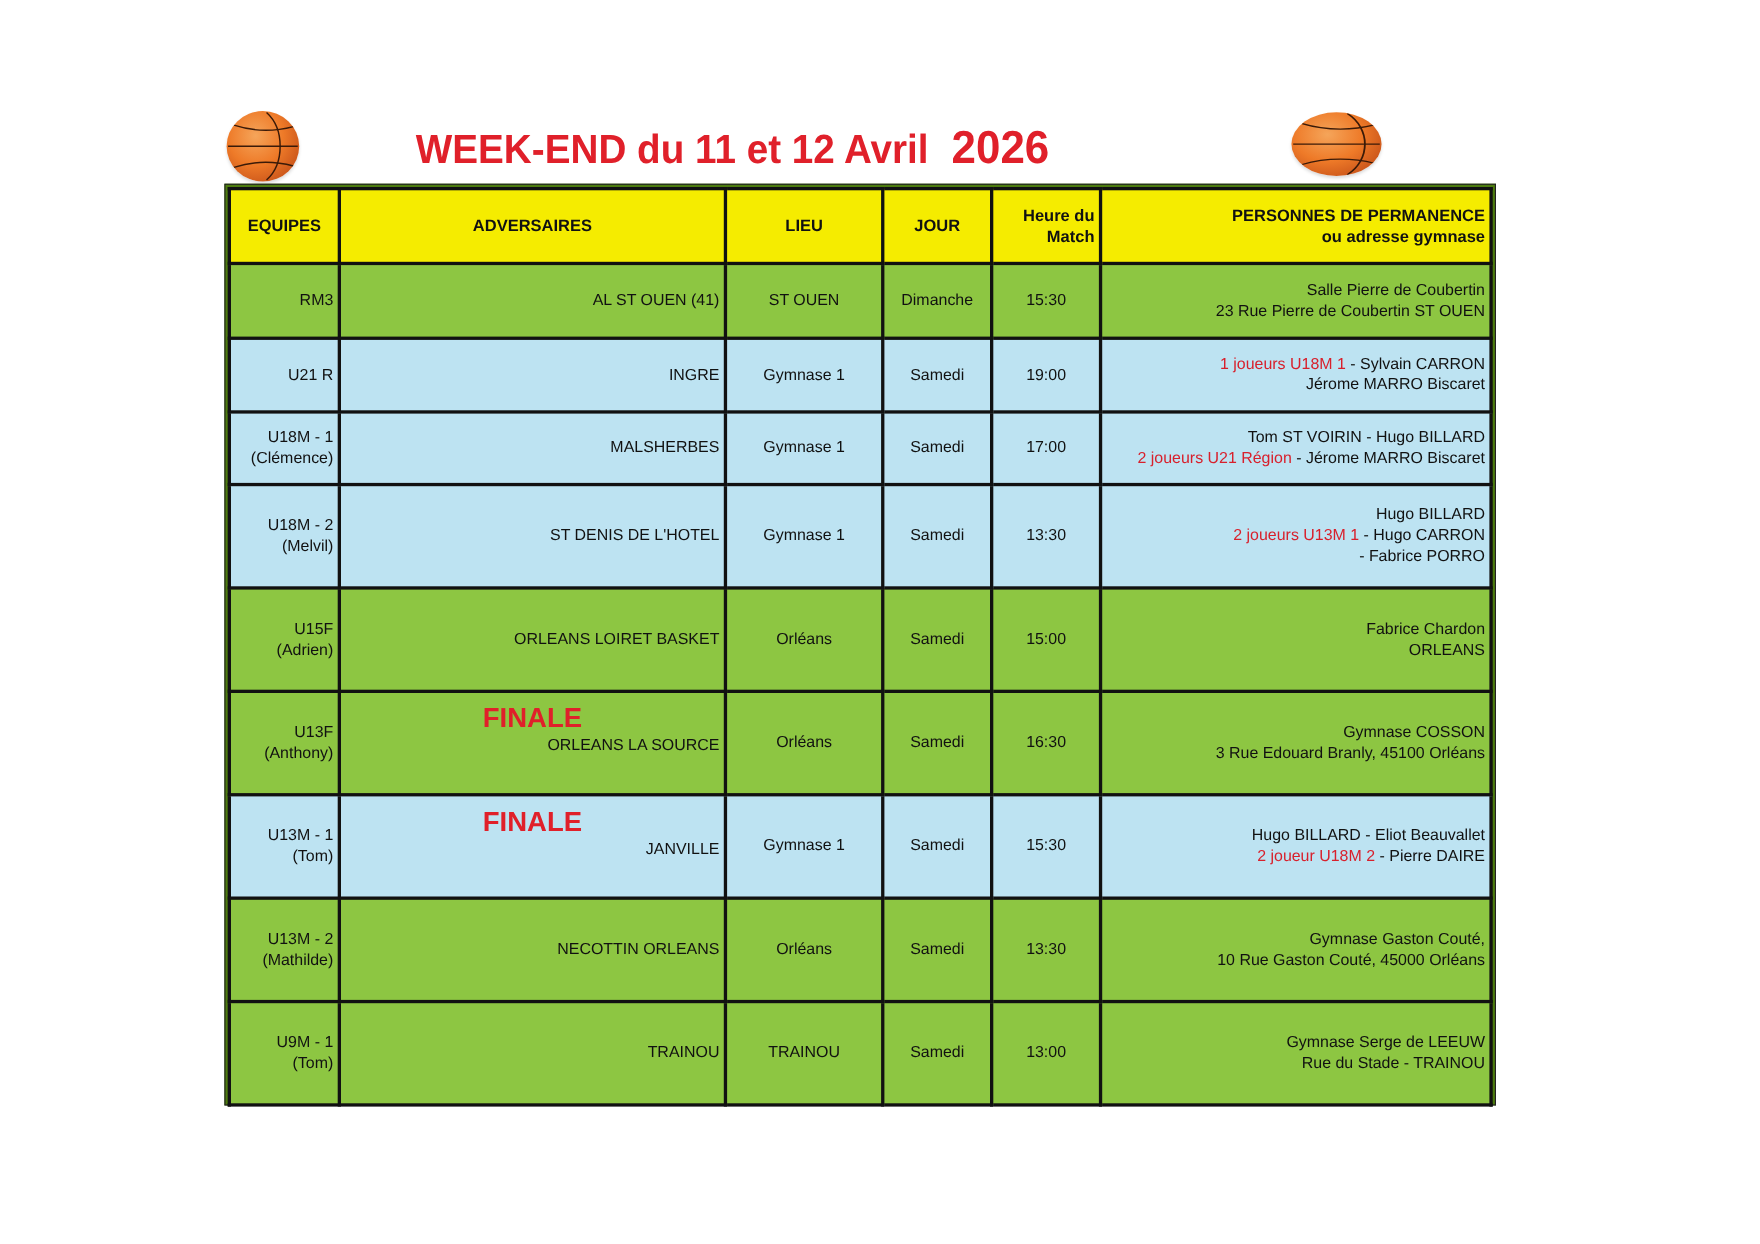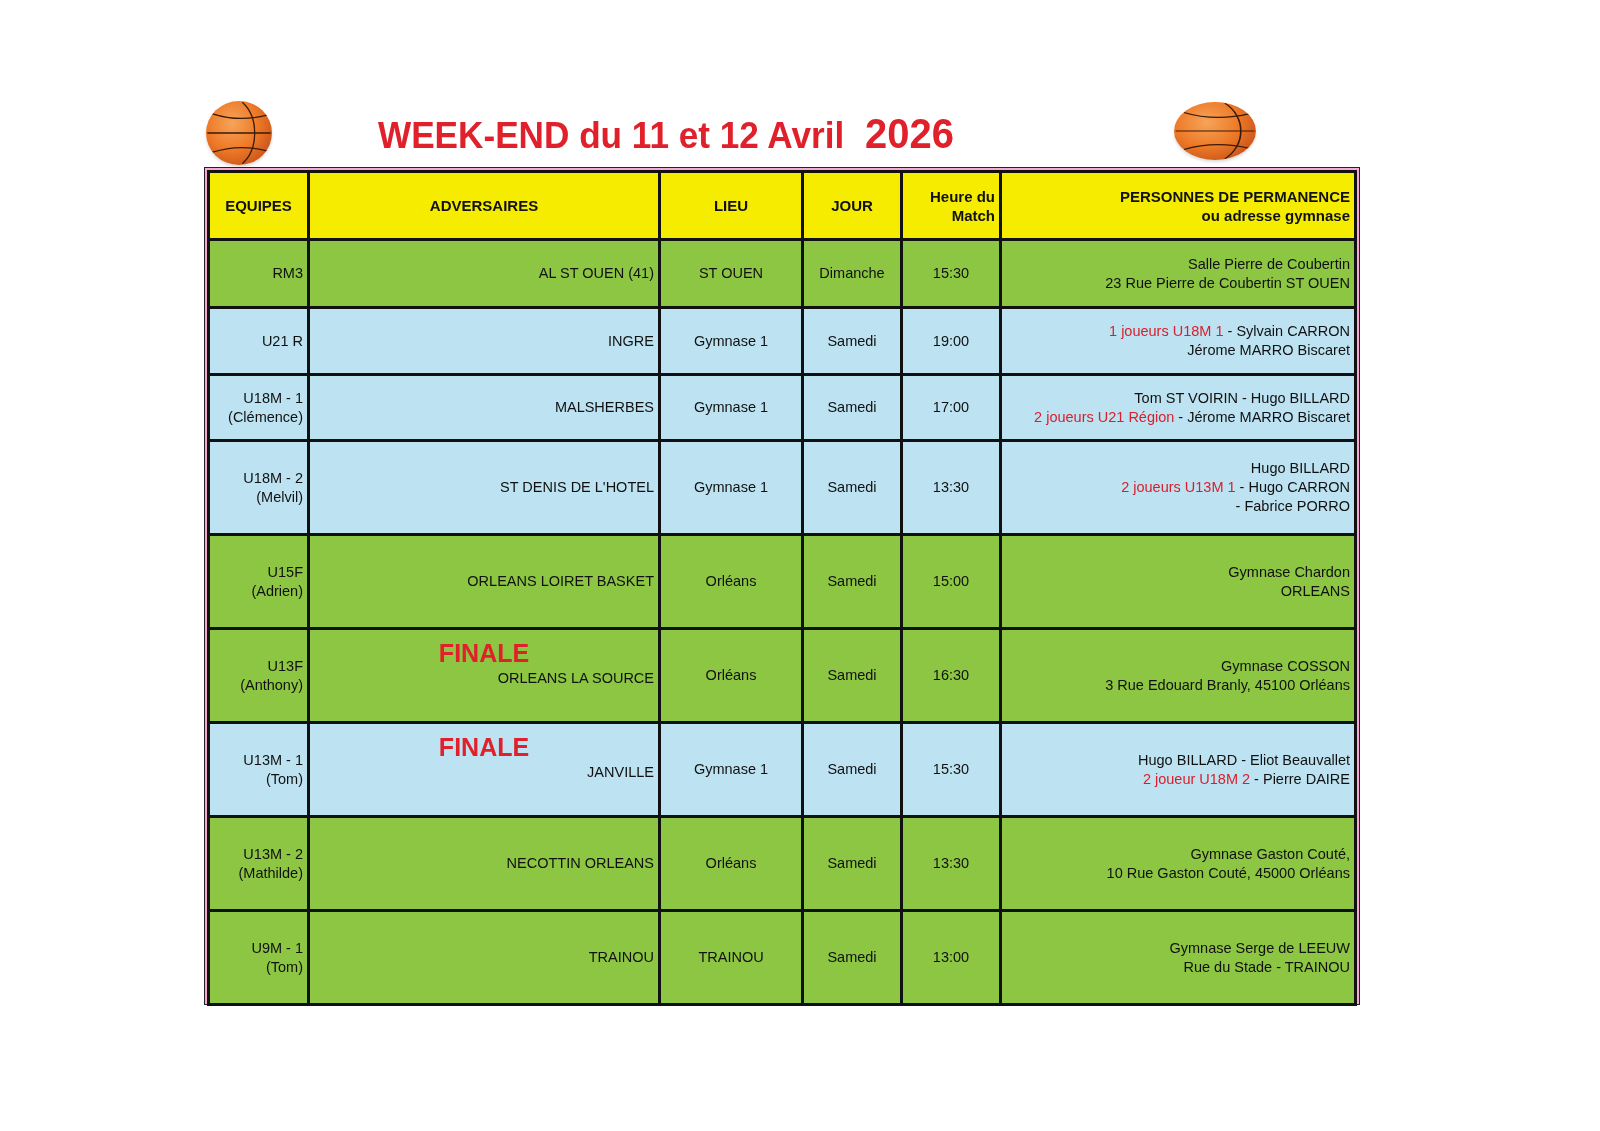--- a/index.html
+++ b/index.html
@@ -12,21 +12,21 @@
     .ball svg { position: absolute; left: 0; top: 0; width: 100%; height: 100%; }
     #ball-left  { left: 206px; top: 101px; width: 66px; height: 64px; }
     #ball-right { left: 1174px; top: 102px; width: 82px; height: 58px; }
 
     .title { position: absolute; left: 378px; top: 110px; height: 50px; white-space: nowrap;
              color: #e0202a; font-weight: bold; font-size: 37px; letter-spacing: 0px;
              transform: scaleX(0.95); transform-origin: left center; }
     .title .year { font-size: 42px; margin-left: 22px; }
 
     .frame { position: absolute; left: 204px; top: 167px; width: 1156px; height: 838px;
-             border: 1px solid #222; padding: 2px; box-sizing: border-box; background: #f9a8d4; }
+             border: 1px solid #222; padding: 2px; box-sizing: border-box; background: #4d7c0f; }
     table { border-collapse: collapse; width: 100%; height: 100%; table-layout: fixed; }
     td, th { border: 3px solid #111; text-align: center; vertical-align: middle;
              font-size: 14.5px; line-height: 19px; padding: 0 4px; }
     th { background: #f5ec00; font-weight: bold; font-size: 15px; }
     tr.green td { background: #8dc642; }
     tr.blue td { background: #bde3f2; }
     .red { color: #d8202c; }
     .finale { color: #e0202a; font-weight: bold; font-size: 25px; line-height: 22px; display: block;
               margin-bottom: 5px; }
     .line { display: block; text-align: right; }
@@ -153,21 +153,21 @@
             <span class="line">U15F</span>
             <span class="line">(Adrien)</span>
           </td>
           <td>
             <span class="line">ORLEANS LOIRET BASKET</span>
           </td>
           <td>Orléans</td>
           <td>Samedi</td>
           <td>15:00</td>
           <td>
-            <span class="line"><span class="red"></span><span>Gymnase Chardon</span></span>
+            <span class="line"><span class="red"></span><span>Fabrice Chardon</span></span>
             <span class="line"><span class="red"></span><span>ORLEANS</span></span>
           </td>
         </tr>
         <tr class="green" style="height: 94px;">
           <td>
             <span class="line">U13F</span>
             <span class="line">(Anthony)</span>
           </td>
           <td>
             <span class="finale">FINALE</span>

